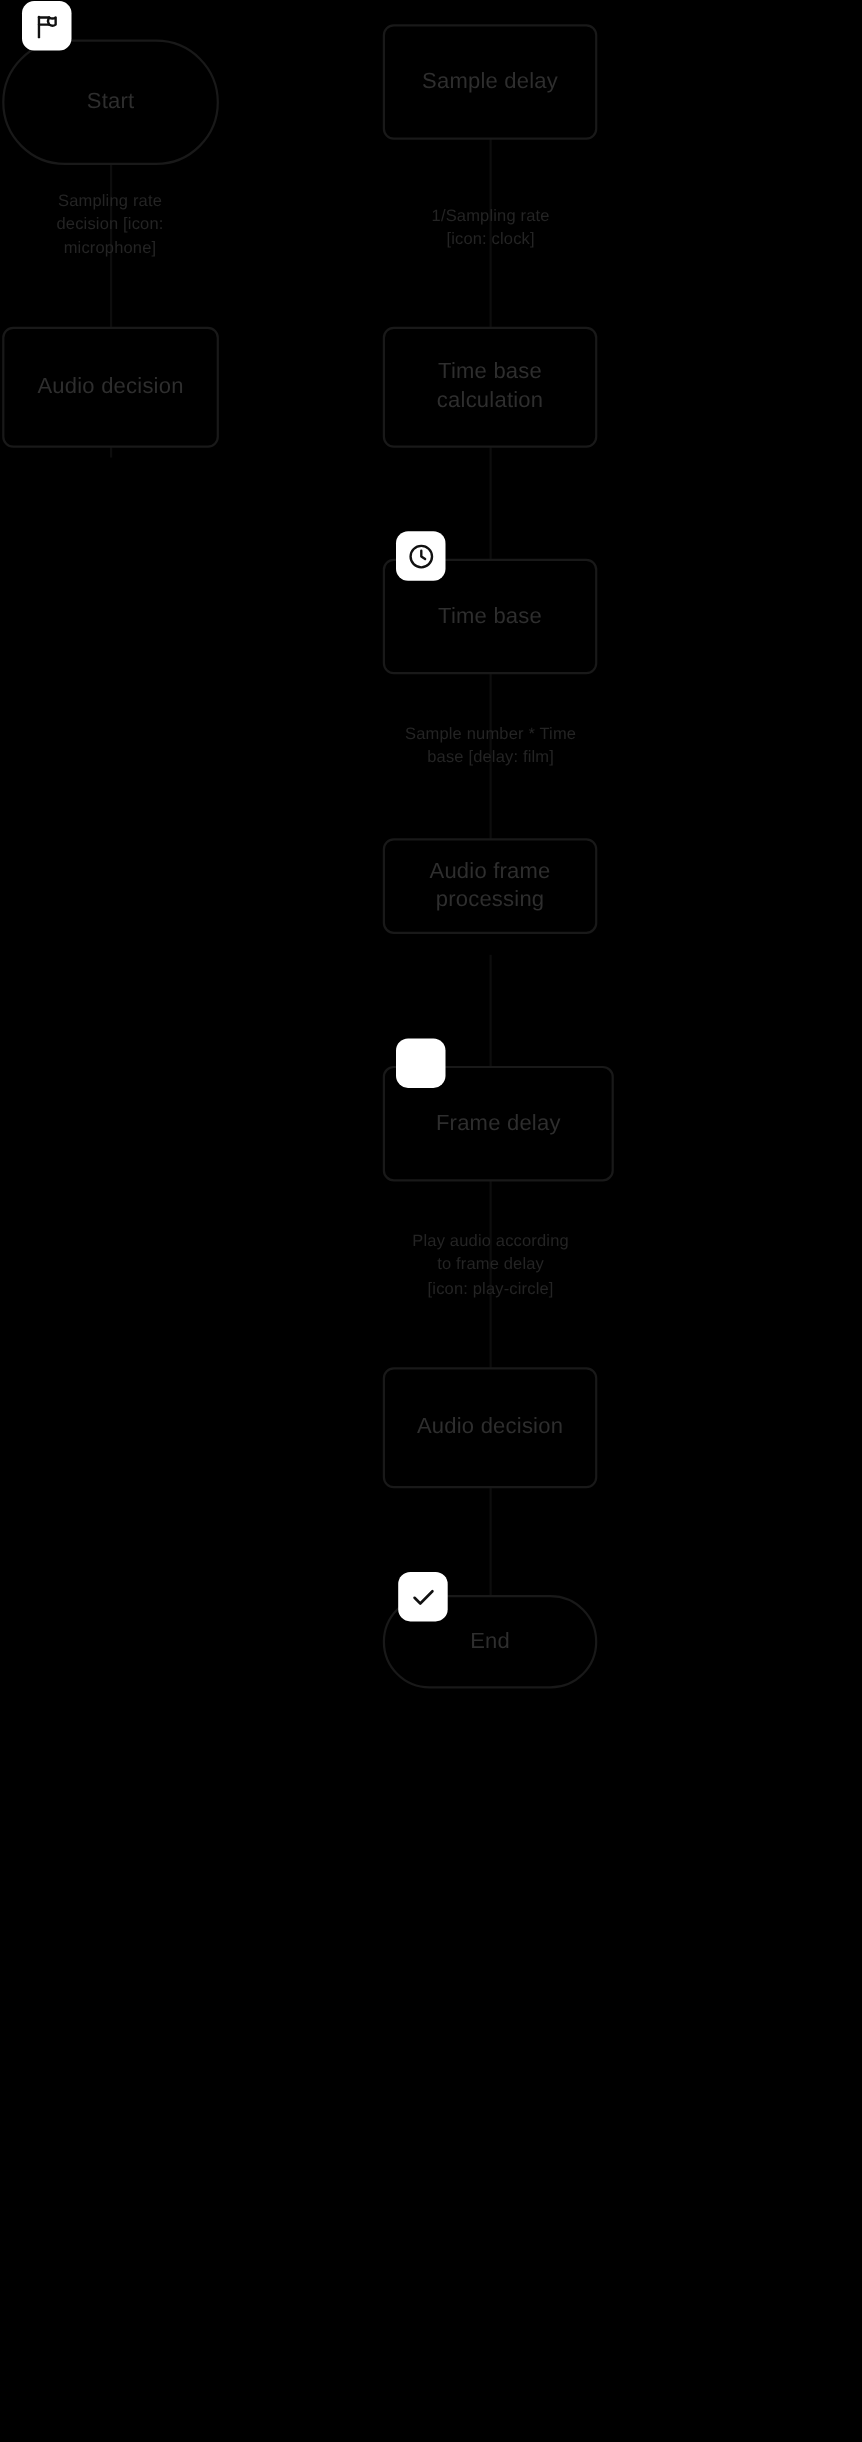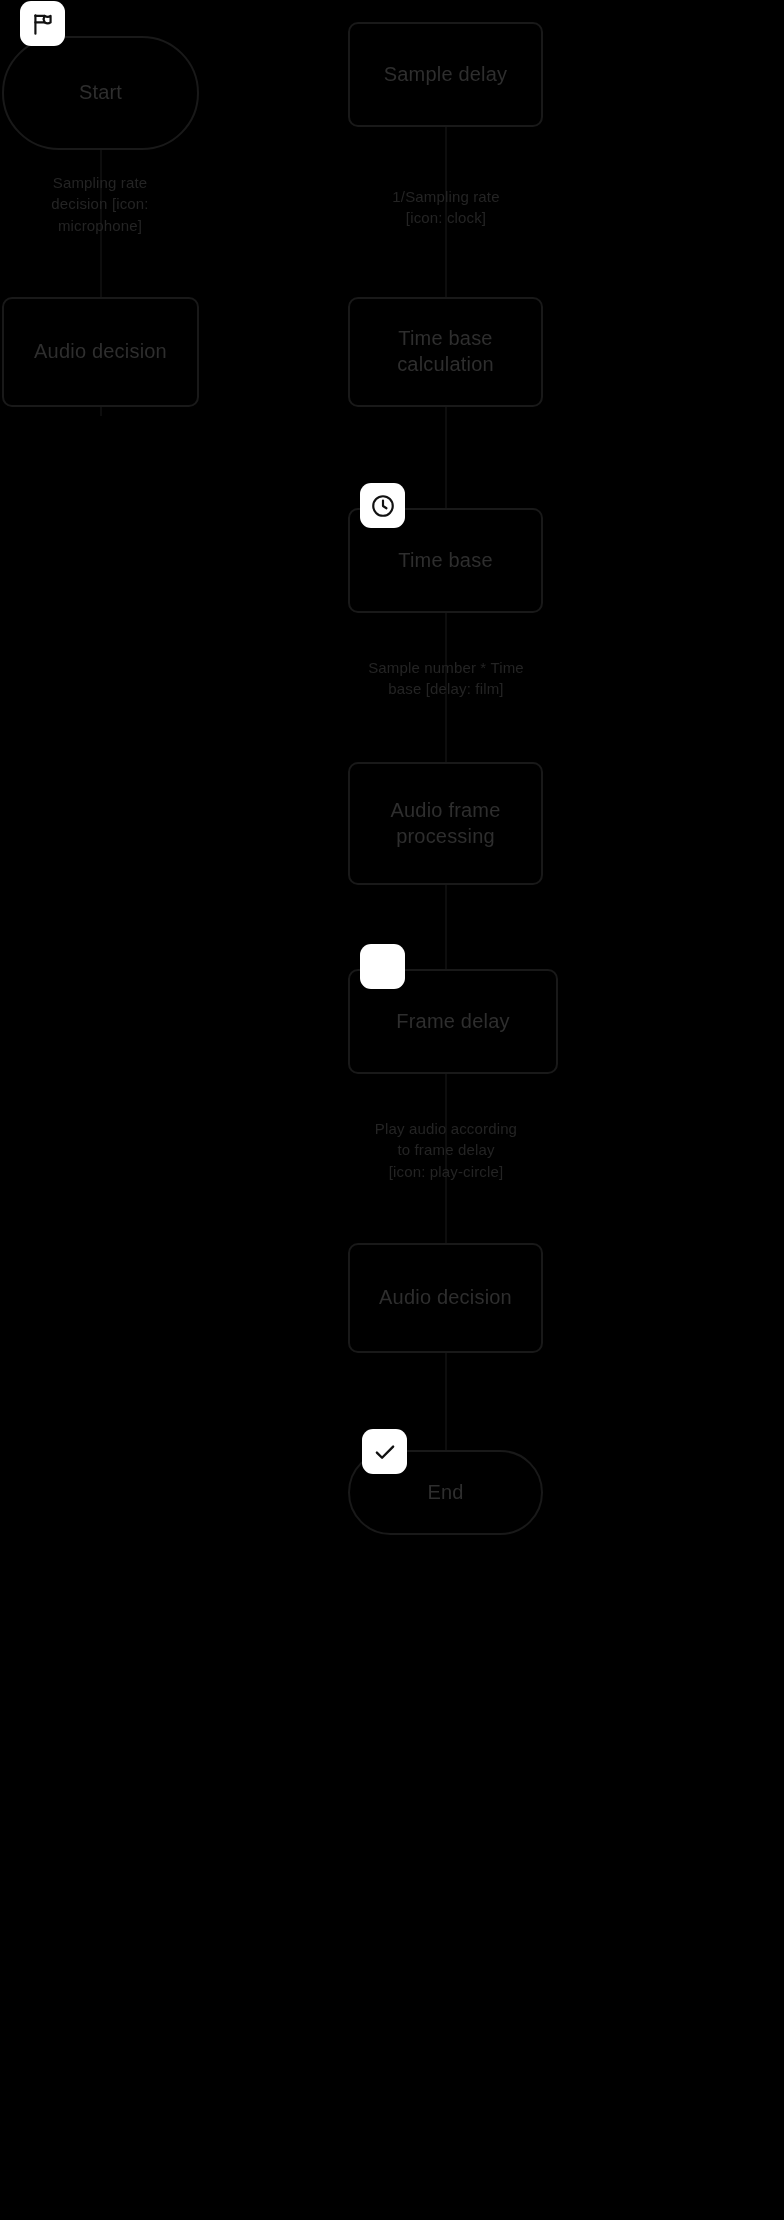--- a/index.html
+++ b/index.html
@@ -138,21 +138,21 @@
   <div class="badge" style="left:360px; top:483px;">
     <svg width="26" height="26" viewBox="0 0 24 24" fill="none" stroke="#111111" stroke-width="2" stroke-linecap="round" stroke-linejoin="round">
       <circle cx="12" cy="12" r="9"></circle>
       <path d="M12 7v5l3.2 2.1"></path>
     </svg>
   </div>
 
   <div class="edge-label t-sm" style="left:350px; top:657px; width:192px;">Sample number * Time
 base [delay: film]</div>
 
-  <div class="node shape-process t-lg" style="left:348px; top:762px; width:195px; height:123px;">
+  <div class="node shape-process t-lg" style="left:348px; top:762px; width:195px; height:87px;">
     <span class="node-label">Audio frame
 processing</span>
   </div>
 
   <div class="node shape-process t-lg" style="left:348px; top:969px; width:210px; height:105px;">
     <span class="node-label">Frame delay</span>
   </div>
   <div class="badge badge-blank" style="left:360px; top:944px;">
     <svg width="26" height="26" viewBox="0 0 24 24"></svg>
   </div>

